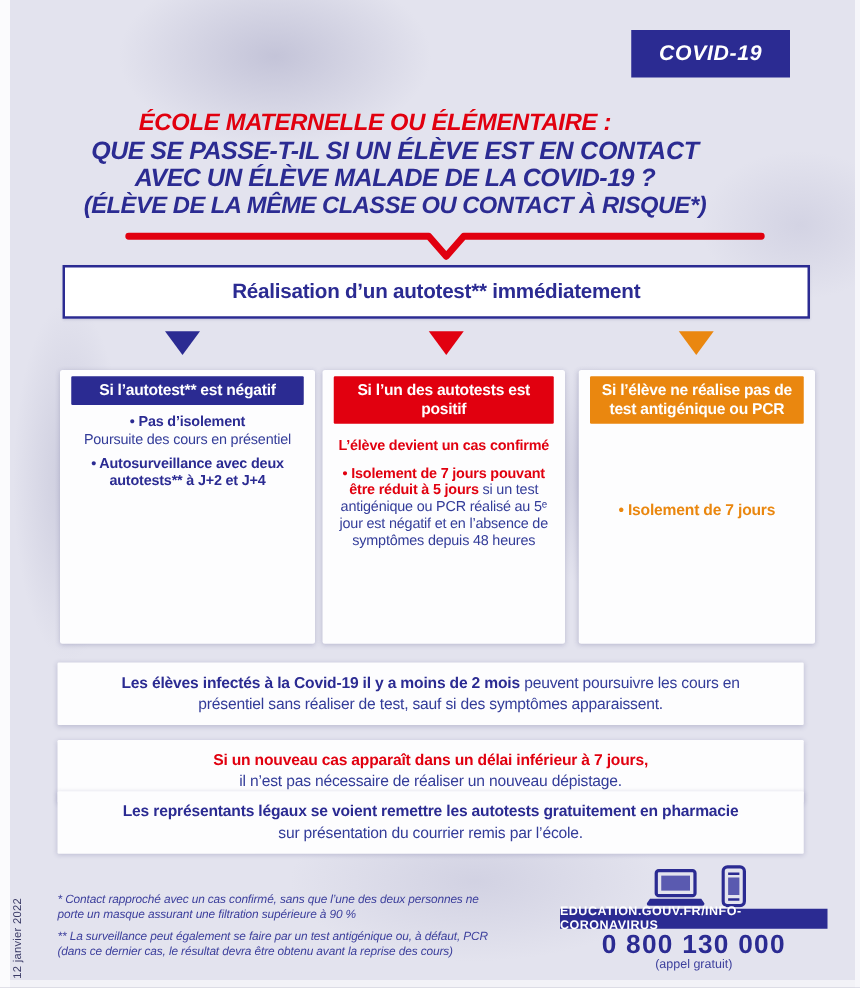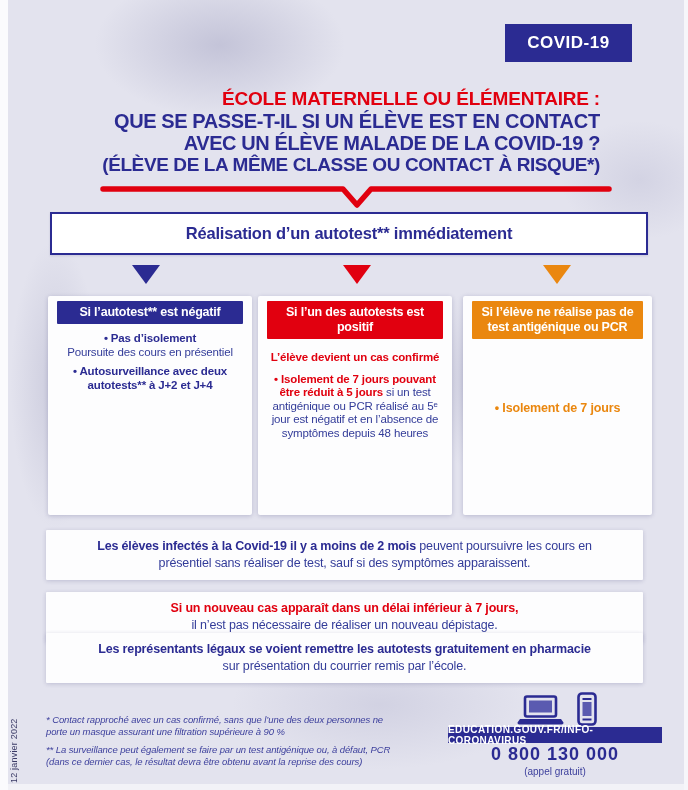--- a/index.html
+++ b/index.html
@@ -26,25 +26,25 @@
   .wm4 { left:230px; top:640px;  width:300px; height:130px; background:radial-gradient(ellipse at center, rgba(170,170,200,.30), rgba(170,170,200,0) 70%); }
   .wm5 { left:560px; top:120px;  width:160px; height:120px; background:radial-gradient(ellipse at center, rgba(170,170,200,.28), rgba(170,170,200,0) 70%); }
 
   .layer { position:absolute; z-index:2; }
 
   
   .covid-badge {
     left:505px; top:24px; width:127px; height:38px;
     background:#2b2b92; color:#fff;
     display:flex; align-items:center; justify-content:center;
-    font-weight:bold; font-size:17px; letter-spacing:.5px;
-  }
-
-  
-  .title-block { left:0; top:88px; width:600px; text-align:right; line-height:22px; }
+    font-weight:bold; font-size:17px; letter-spacing:.5px;font-style:italic;
+  }
+
+  
+  .title-block { left:0; top:88px; width:600px; text-align:center; line-height:22px;font-style:italic; }
   .title-red  { color:#e1000f; font-size:19px; font-weight:bold; letter-spacing:-.2px; }
   .title-blue { color:#2b2b92; font-size:20px; font-weight:bold; letter-spacing:-.4px;padding-left:32px; }
   .title-blue .xb { letter-spacing:-.2px; }
   .title-paren { font-size:19px; }
 
   
   .bracket { left:100px; top:183px; width:512px; height:28px; }
 
   
   .real-box {
@@ -107,21 +107,21 @@
                font-style:italic; color:#3c3f9c; letter-spacing:-.1px; }
   .footnotes p + p { margin-top:6px; }
 
   .contact-icons { left:516px; top:692px; width:110px; display:flex; align-items:flex-end; }
   .site-banner {
     left:448px; top:727px; width:214px; height:16px;
     background:#2b2b92; color:#fff; font-size:10px; font-weight:bold;
     letter-spacing:.4px; display:flex; align-items:center; justify-content:center;
   }
   .phone-number { left:448px; top:744px; width:214px; text-align:center;
-                  color:#2b2b92; font-weight:bold; font-size:18px; letter-spacing:1px; }
+                  color:#2b2b92; font-weight:bold; font-size:21px; letter-spacing:1px; }
   .phone-note { left:448px; top:766px; width:214px; text-align:center;
                 color:#3c3f9c; font-size:10px; }
   .date-vertical {
     position:absolute; left:9px; top:783px; z-index:6;
     transform:rotate(-90deg); transform-origin:0 0;
     font-size:9px; color:#3a3a66; white-space:nowrap; letter-spacing:.2px;
   }
 </style>
 </head>
 <body>

